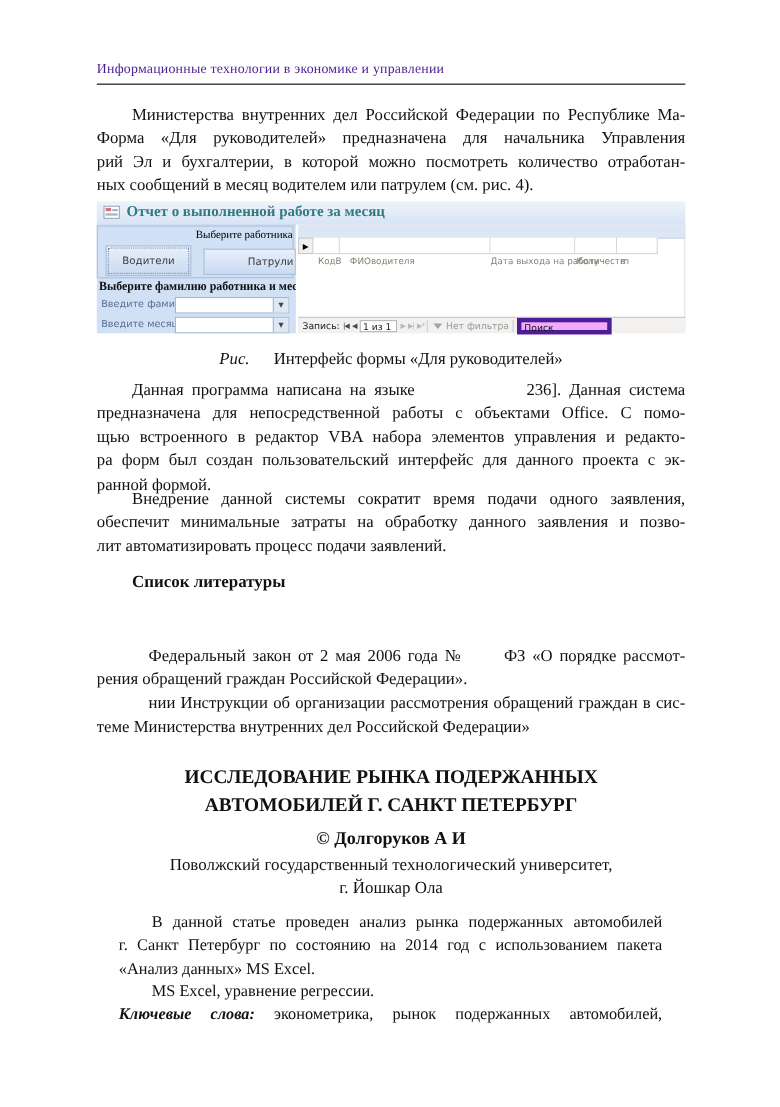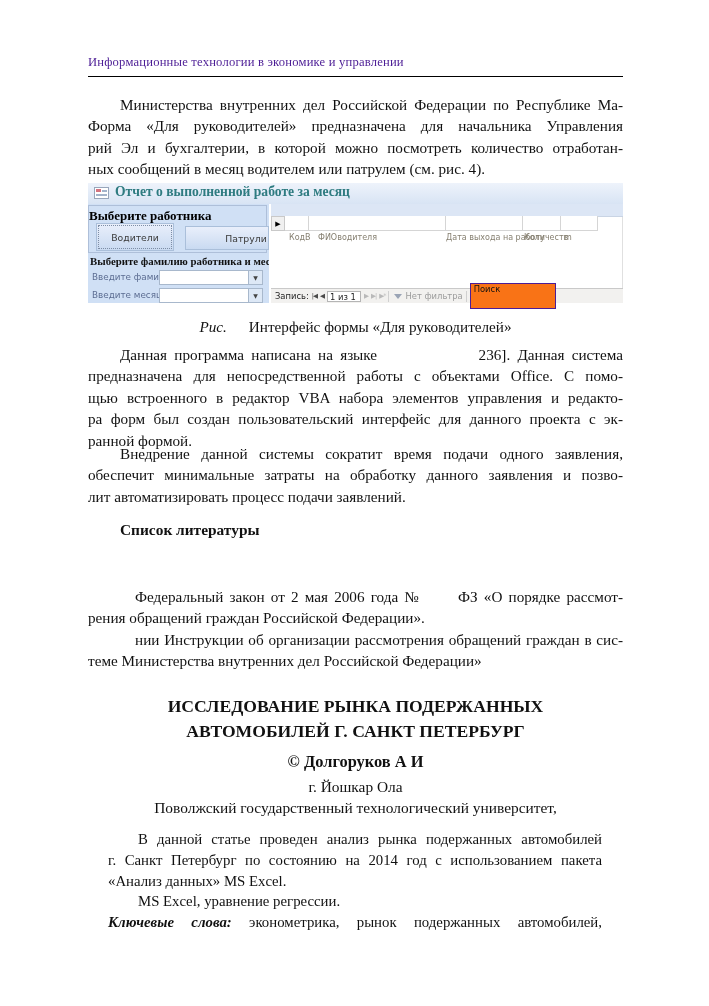--- a/index.html
+++ b/index.html
@@ -50,22 +50,22 @@
            border:1px solid #98a6bb;box-sizing:border-box;}
   .af-icon .bar-red{position:absolute;left:1px;top:1px;width:5px;height:3px;background:#d4737f;}
   .af-icon .ln1{position:absolute;left:7px;top:2px;width:5px;height:2px;background:#a3b3ca;}
   .af-icon .ln2{position:absolute;left:1px;top:6px;width:11px;height:2px;background:#a3b3ca;}
   .af-title{position:absolute;left:27px;top:1px;font-family:"Liberation Serif",serif;
             font-size:13.6px;font-weight:bold;color:#2e7b80;}
 
   .af-left{position:absolute;left:0;top:21px;width:181px;height:99px;background:#d0e0f5;}
   .af-box1{position:absolute;left:0px;top:1px;width:179px;height:48px;
            border:1px solid #aebfd9;box-sizing:border-box;}
-  .af-sec1-title{position:absolute;left:0;top:2px;width:100%;text-align:left;
-                 font-family:"Liberation Serif",serif;font-size:13px;font-weight:bold;color:#000;}
+  .af-sec1-title{position:absolute;left:0;top:2px;width:100%;text-align:right;
+                 font-family:"Liberation Serif",serif;font-size:10px;font-weight:normal;color:#000;}
   .af-btn{position:absolute;background:linear-gradient(#e9effb,#c9daf1);
           border:1px solid #aabfda;box-sizing:border-box;display:flex;align-items:center;
           justify-content:center;font-size:9.3px;color:#3a3a3a;}
   .af-btn1{left:7px;top:17px;width:78px;height:28px;outline:1px dotted #7d8da5;outline-offset:-3px;}
   .af-btn2{left:96px;top:20px;width:84px;height:24px;padding-left:38px;}
   .af-sec2-title{position:absolute;left:2px;top:51px;width:178px;
                  font-family:"Liberation Serif",serif;font-size:11.4px;font-weight:bold;
                  transform:scaleX(.95);transform-origin:left;white-space:nowrap;}
   .af-row{position:absolute;left:0;height:15px;}
   .af-row .flabel{position:absolute;left:4px;top:2px;font-size:8.8px;color:#5c6d92;}
@@ -93,21 +93,21 @@
              border-top:1px solid #c9c9c9;box-sizing:border-box;display:flex;align-items:center;
              gap:3px;padding-left:4px;font-size:8.4px;color:#222;}
   .nav-btn{font-size:6.5px;color:#4a4a4a;letter-spacing:-1px;}
   .nav-btn.dis{color:#b9b9b9;}
   .nav-pos{width:34px;height:11px;background:#fff;border:1px solid #b5b5b5;box-sizing:border-box;
            font-size:8.4px;line-height:10px;padding-left:2px;}
   .nav-sep{width:1px;height:11px;background:#d0d0d0;}
   .funnel{width:0;height:0;border-left:4px solid transparent;border-right:4px solid transparent;
           border-top:5px solid #9aa4b5;margin-left:2px;}
   .nofilter{color:#9b9b9b;}
-  .searchbox{width:86px;height:26px;background:#f97316;border:1px solid #4c1d95;box-sizing:border-box;
+  .searchbox{width:86px;height:15px;background:#f0abfc;border:4px solid #4c1d95;box-sizing:border-box;
              font-size:8.4px;line-height:10px;padding-left:3px;color:#111;}
 </style>
 </head>
 <body>
 
 <div class="page">
 
   <div class="running-header">Информационные технологии в экономике и управлении</div>
   <div class="header-rule"></div>
 
@@ -211,22 +211,22 @@
       <div class="tline">нии Инструкции об организации рассмотрения обращений граждан в сис-</div>
       <div class="tline tlast">теме Министерства внутренних дел Российской Федерации»</div>
     </div>
 
   <div class="a2-title">
       <div class="tline">ИССЛЕДОВАНИЕ РЫНКА ПОДЕРЖАННЫХ</div>
       <div class="tline tlast">АВТОМОБИЛЕЙ Г. САНКТ ПЕТЕРБУРГ</div>
     </div>
   <div class="a2-author">© Долгоруков А И</div>
   <div class="a2-affil">
+      <div class="tline">Поволжский государственный технологический университет,</div>
       <div class="tline tlast">г. Йошкар Ола</div>
-      <div class="tline">Поволжский государственный технологический университет,</div>
     </div>
 
   <div class="abstract">
       <div class="tline">В данной статье проведен анализ рынка подержанных автомобилей</div>
       <div class="tline">г. Санкт Петербург по состоянию на 2014 год с использованием пакета</div>
       <div class="tline tlast">«Анализ данных» MS Excel.</div>
     </div>
   <div class="kw">
     <div class="tline tlast">MS Excel, уравнение регрессии.</div>
     <div class="tline">

